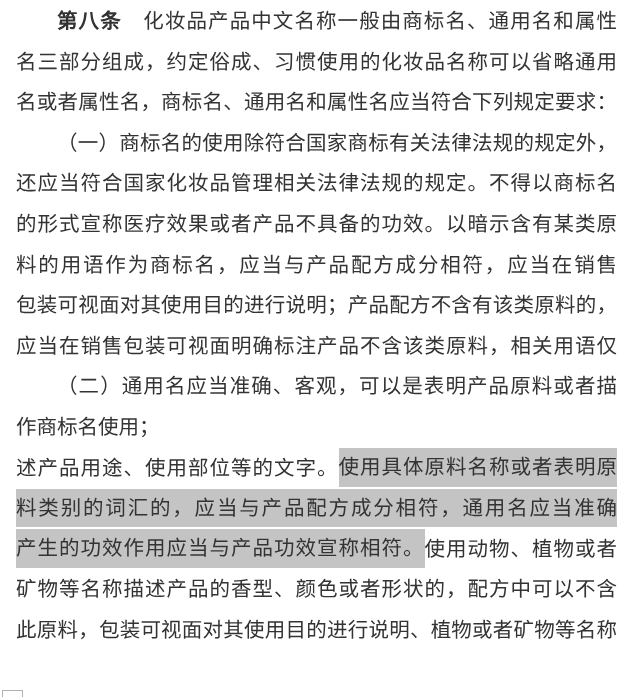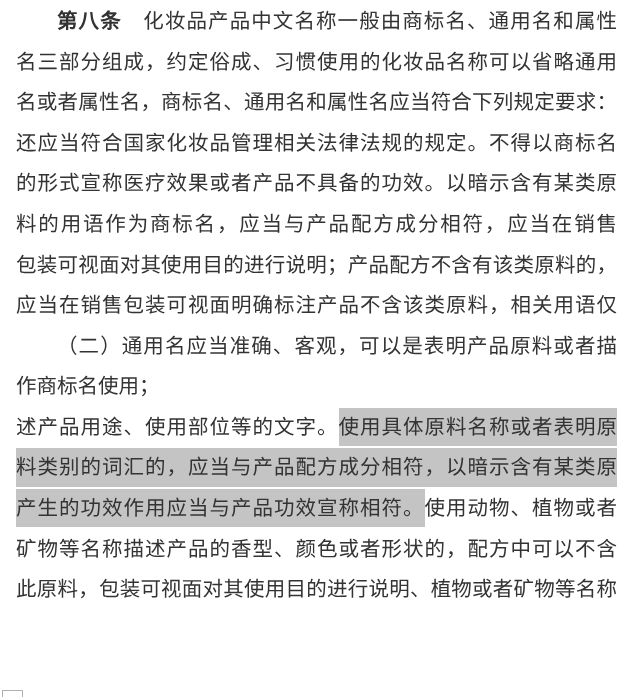--- a/index.html
+++ b/index.html
@@ -58,27 +58,28 @@
   }
 </style>
 </head>
 <body>
 
 <div class="page">
   <div class="doc">
       <div class="line indent"><span class="b ">第八条</span><span class="">　化妆品产品中文名称一般由商标名、通用名和属性</span></div>
       <div class="line"><span class="">名三部分组成，约定俗成、习惯使用的化妆品名称可以省略通用</span></div>
       <div class="line"><span class="">名或者属性名，商标名、通用名和属性名应当符合下列规定要求：</span></div>
+      <div class="line indent"><span class="">（一）商标名的使用除符合国家商标有关法律法规的规定外，</span></div>
       <div class="line"><span class="">还应当符合国家化妆品管理相关法律法规的规定。不得以商标名</span></div>
       <div class="line"><span class="">的形式宣称医疗效果或者产品不具备的功效。以暗示含有某类原</span></div>
       <div class="line"><span class="">料的用语作为商标名，应当与产品配方成分相符，应当在销售</span></div>
       <div class="line"><span class="">包装可视面对其使用目的进行说明；产品配方不含有该类原料的，</span></div>
       <div class="line"><span class="">应当在销售包装可视面明确标注产品不含该类原料，相关用语仅</span></div>
       <div class="line indent"><span class="">（二）通用名应当准确、客观，可以是表明产品原料或者描</span></div>
       <div class="line end"><span class="">作商标名使用；</span></div>
       <div class="line"><span class="">述产品用途、使用部位等的文字。</span><span class="hl">使用具体原料名称或者表明原</span></div>
-      <div class="line"><span class="hl">料类别的词汇的，应当与产品配方成分相符，以暗示含有某类原</span></div>
+      <div class="line"><span class="hl">料类别的词汇的，应当与产品配方成分相符，通用名应当准确</span></div>
       <div class="line"><span class="hl">产生的功效作用应当与产品功效宣称相符。</span><span class="">使用动物、植物或者</span></div>
       <div class="line"><span class="">矿物等名称描述产品的香型、颜色或者形状的，配方中可以不含</span></div>
       <div class="line"><span class="">此原料，包装可视面对其使用目的进行说明、植物或者矿物等名称</span></div>
     </div>
   <div class="corner-box"></div>
 </div>
 
 </body></html>

